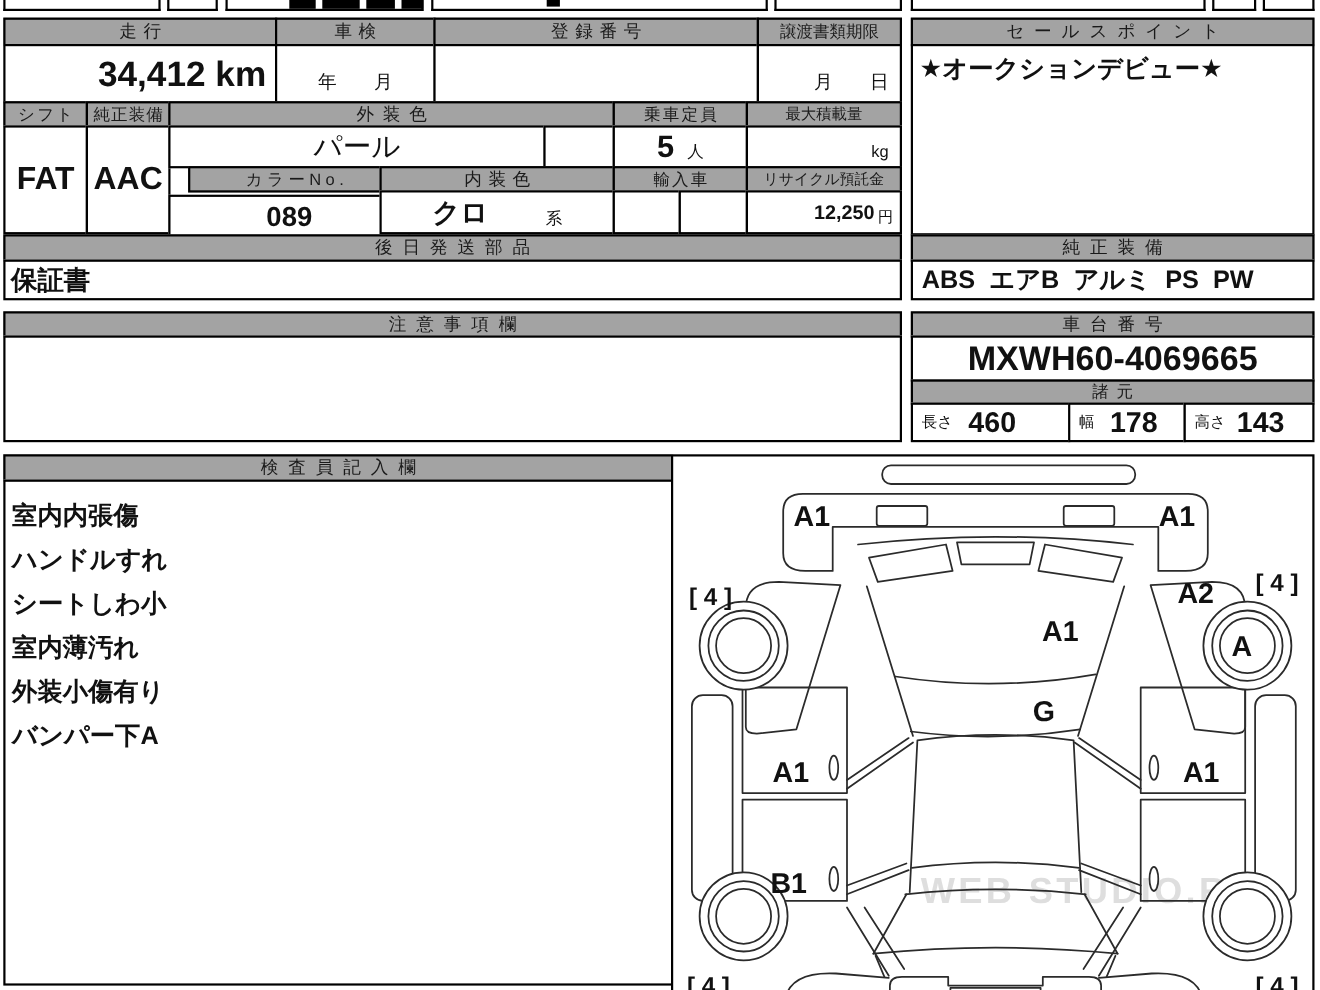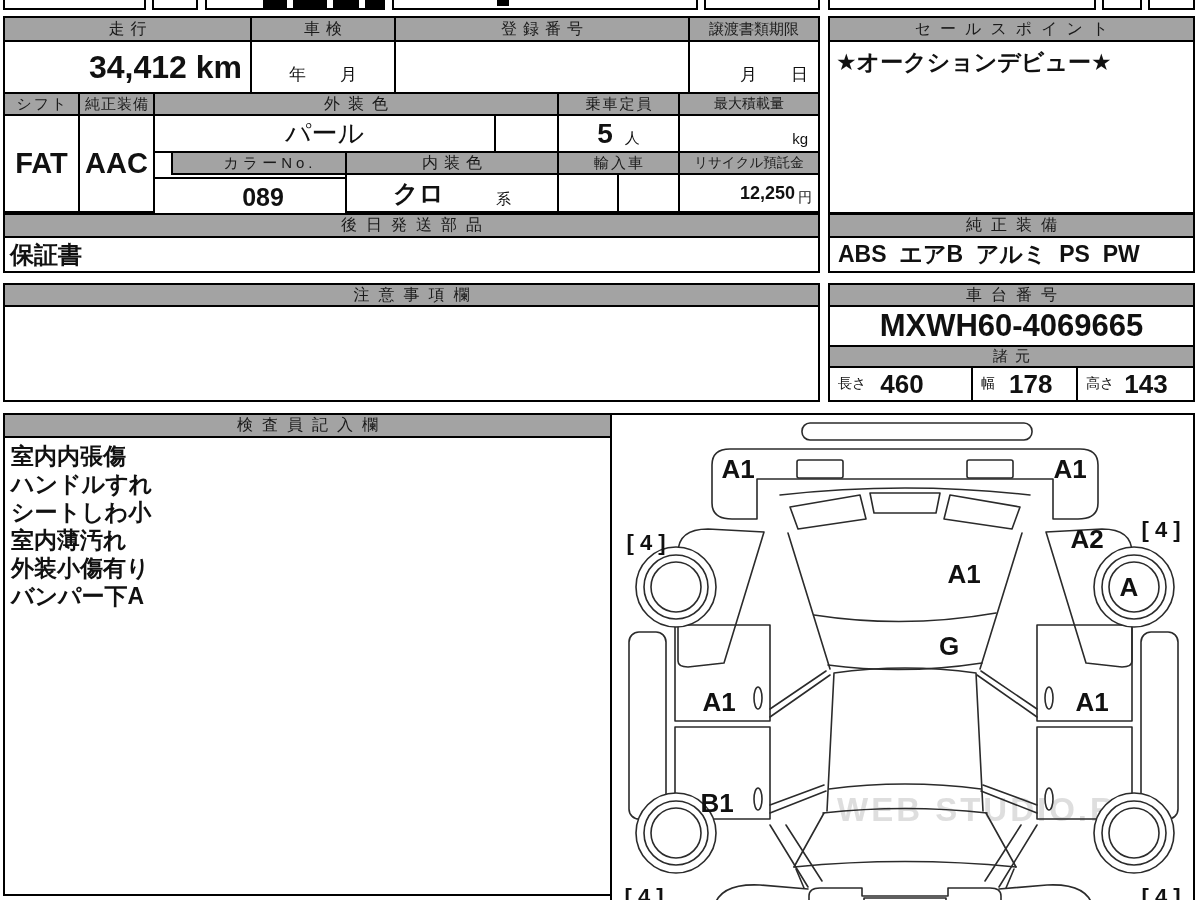--- a/index.html
+++ b/index.html
@@ -10,21 +10,21 @@
     display:flex; align-items:center; justify-content:center;
     font-size:16px; letter-spacing:6px; text-indent:6px; color:#1a1a1a; }
   .hdr.small { font-size:15px; letter-spacing:2px; text-indent:2px; }
   .hdr.tiny { font-size:14px; letter-spacing:0; text-indent:0; }
   .cell { position:absolute; background:#fff; border:2px solid #000;
     display:flex; align-items:center; justify-content:center; }
   .bignum { font-weight:bold; font-size:31px; letter-spacing:0; }
   .frag { position:absolute; top:0; border-left:2px solid #000; border-right:2px solid #000;
     border-bottom:2px solid #000; height:10px; background:#fff; }
   .blob { position:absolute; top:0; background:#000; }
-  .notes-line { font-size:23px; font-weight:bold; line-height:28px; white-space:pre; }
+  .notes-line { font-size:23px; font-weight:bold; line-height:28px; white-space:pre;margin-top:12px; }
   .wm { position:absolute; color:#c9c9c9; opacity:.6; font-size:33px; letter-spacing:3px;
     font-weight:bold; z-index:0; }
   svg text { font-family:"Liberation Sans","DejaVu Sans",sans-serif; }
 </style>
 </head>
 <body>
 
 <div>
   <div class="frag" style="left:3px;width:143px;"></div>
   <div class="frag" style="left:152px;width:46px;"></div>

